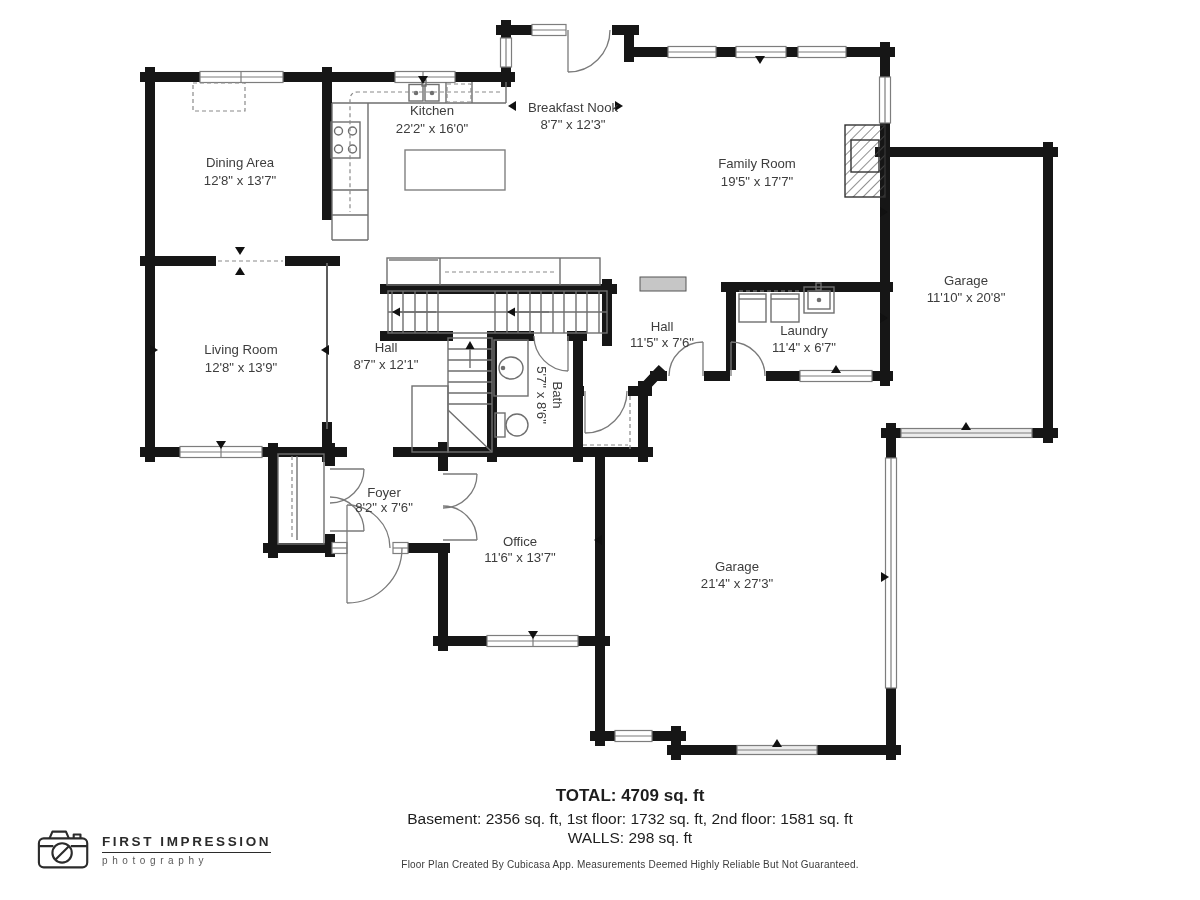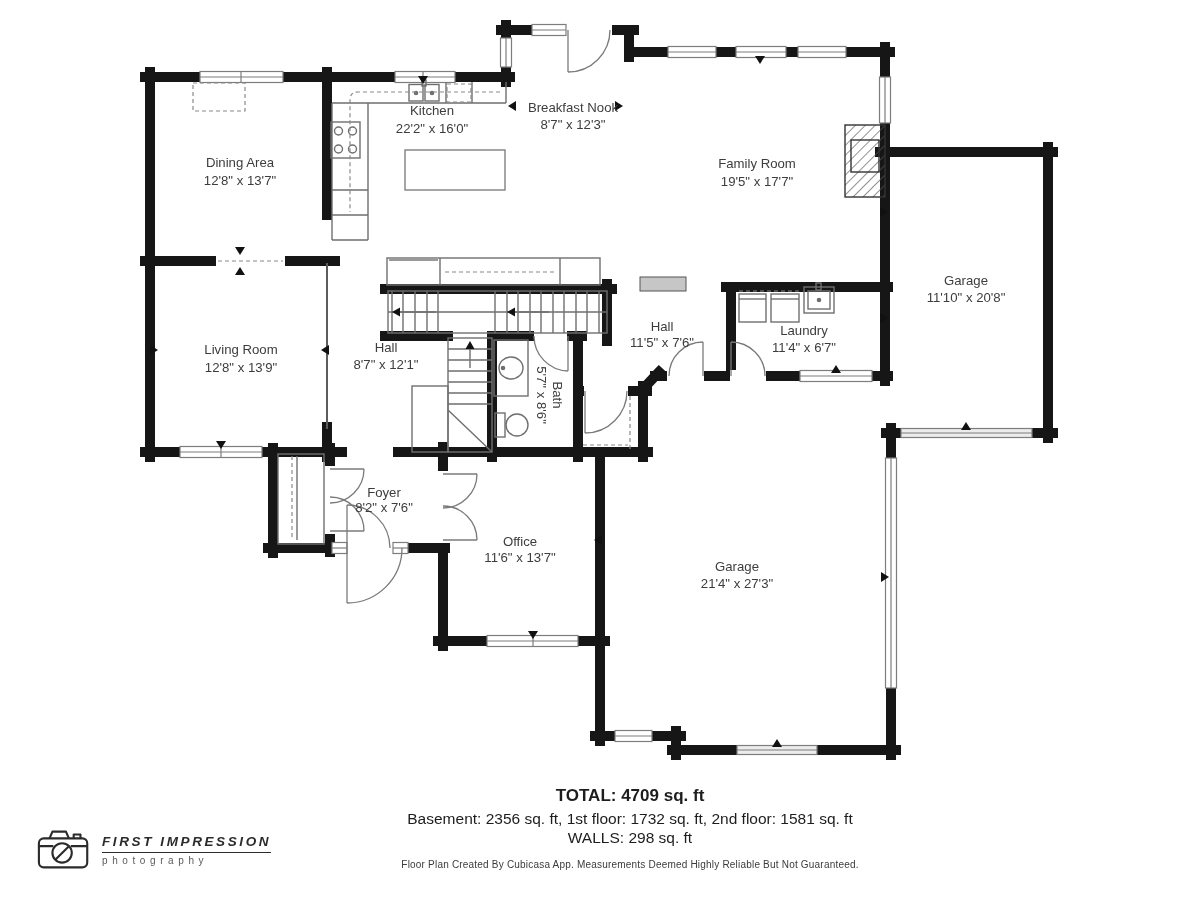--- a/index.html
+++ b/index.html
@@ -7,21 +7,21 @@
          font-family:"Liberation Sans",sans-serif;}
   #plan-svg{position:absolute;left:0;top:0;}
   .room-name,.room-dims{fill:#3d3d3d;font-size:13.2px;font-family:"Liberation Sans",sans-serif;}
   #summary{position:absolute;left:0;top:786px;width:1200px;text-align:center;color:#1d1d1d;padding-left:30px;}
   #summary .total{font-size:17px;font-weight:bold;margin-bottom:3px;}
   #summary .line{font-size:15.5px;line-height:19px;}
   #summary .disclaimer{font-size:10px;color:#3b3b3b;margin-top:12px;letter-spacing:.2px;}
   #logo{position:absolute;left:36px;top:826px;display:flex;align-items:center;gap:8px;}
   #logo .txt{display:flex;flex-direction:column;}
   #logo .brand{font-size:13.5px;font-weight:bold;letter-spacing:2.6px;color:#2b2b2b;
-               border-bottom:1.6px solid #2b2b2b;padding-bottom:3px;white-space:nowrap;font-style:italic;}
+               border-bottom:1.6px solid #2b2b2b;padding-bottom:3px;white-space:nowrap;}
   #logo .tagline{font-size:10px;letter-spacing:4.6px;color:#5a5a5a;margin-top:2px;}
 </style>
 </head>
 <body>
 
 <div id="stage">
 
 <svg id="plan-svg" width="1200" height="775" viewBox="0 0 1200 775" xmlns="http://www.w3.org/2000/svg">
   <defs>
     <pattern id="hatch" patternUnits="userSpaceOnUse" width="7" height="7" patternTransform="rotate(45)">

